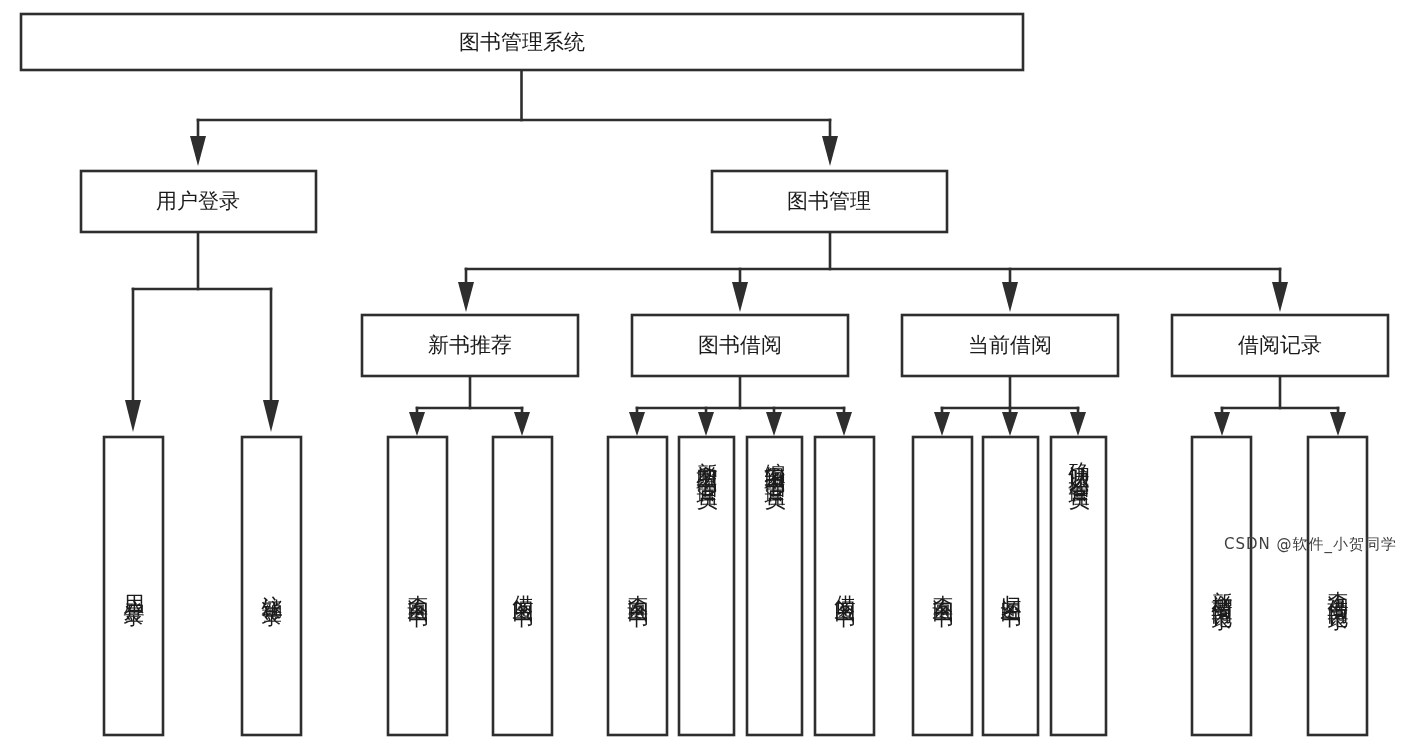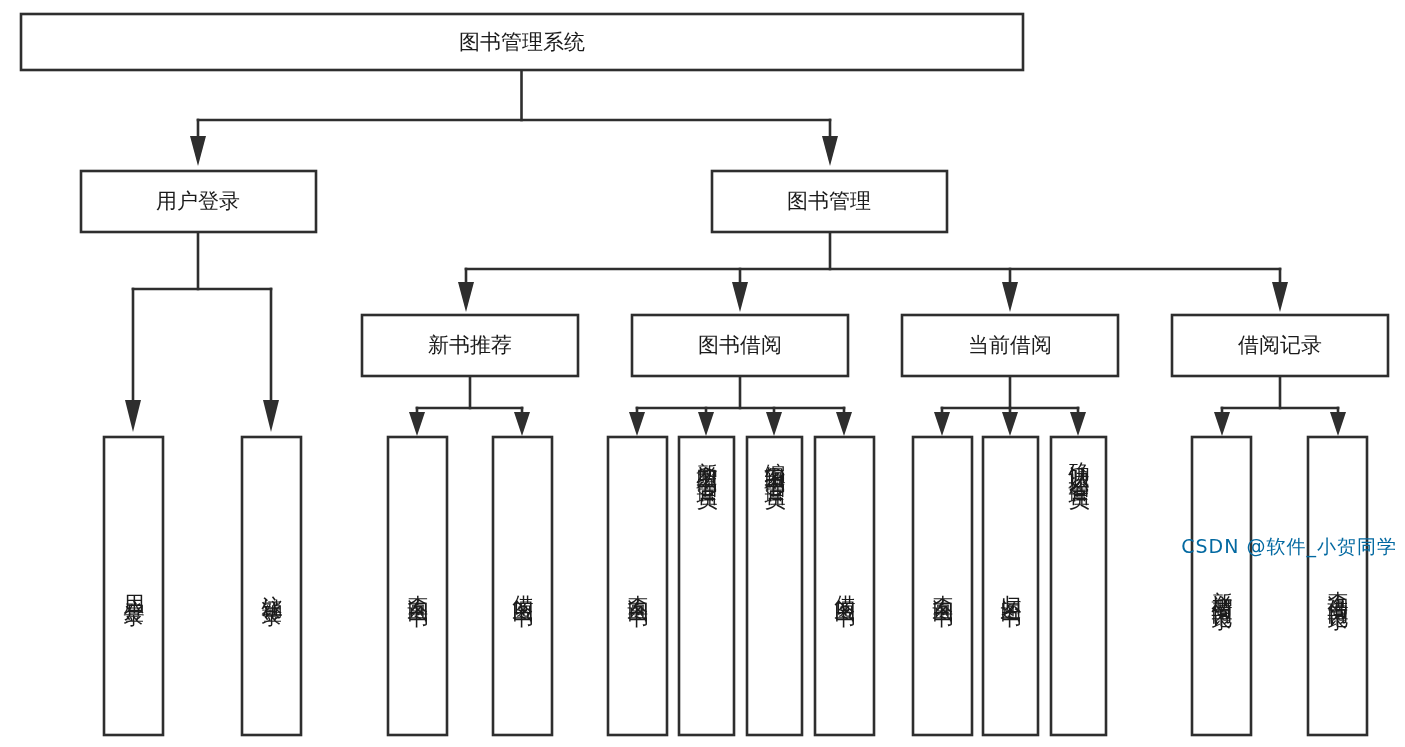--- a/index.html
+++ b/index.html
@@ -61,24 +61,24 @@
     font-family: "DejaVu Sans", "Liberation Sans", sans-serif;
     font-size: 21px;
     line-height: 1;
     letter-spacing: 4px;
     color: #1b1b1b;
     white-space: nowrap;
   }
   .watermark {
     position: absolute;
     right: 8px;
-    bottom: 6px;
-    font-family: "DejaVu Sans", "Liberation Sans", sans-serif;
-    font-size: 19px;
-    color: #0369a1;
+    bottom: 12px;
+    font-family: "DejaVu Sans", "Liberation Sans", sans-serif;
+    font-size: 15px;
+    color: #404040;
     letter-spacing: 1px;
     user-select: none;
   }
 </style>
 </head>
 <body>
 
 <div id="diagram-root">
 
   <svg id="flow" viewBox="0 0 1405 747">

